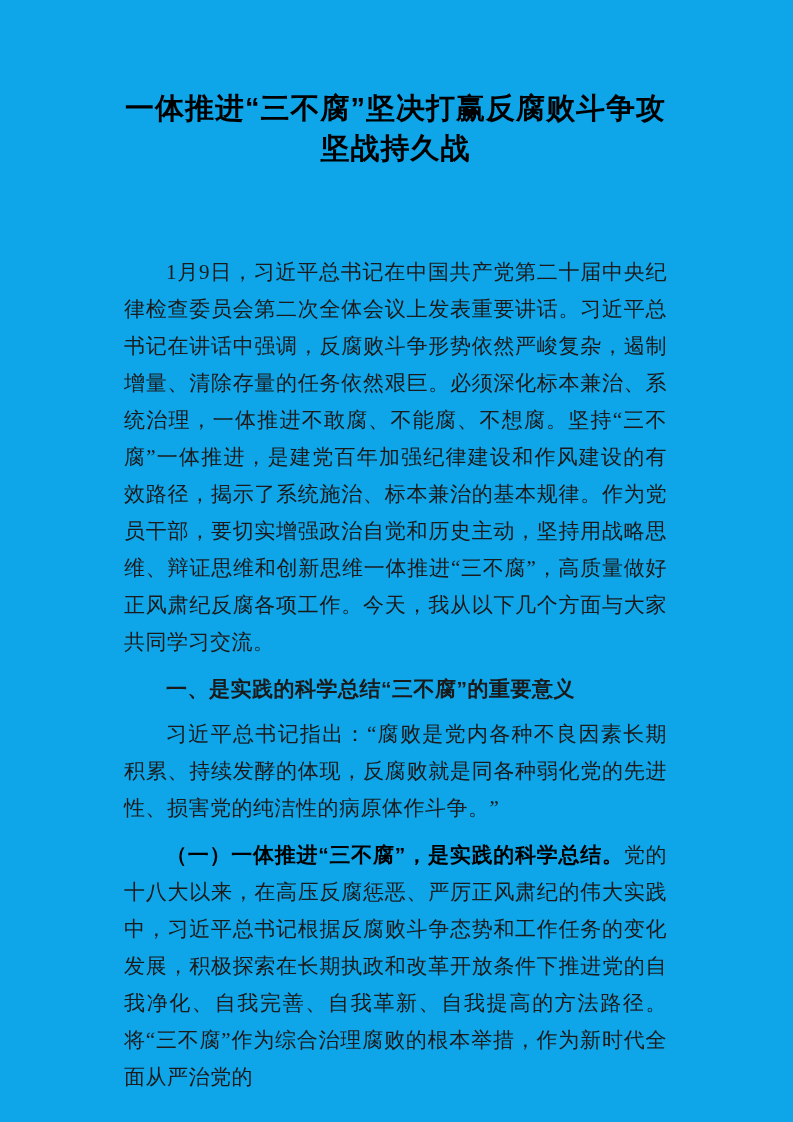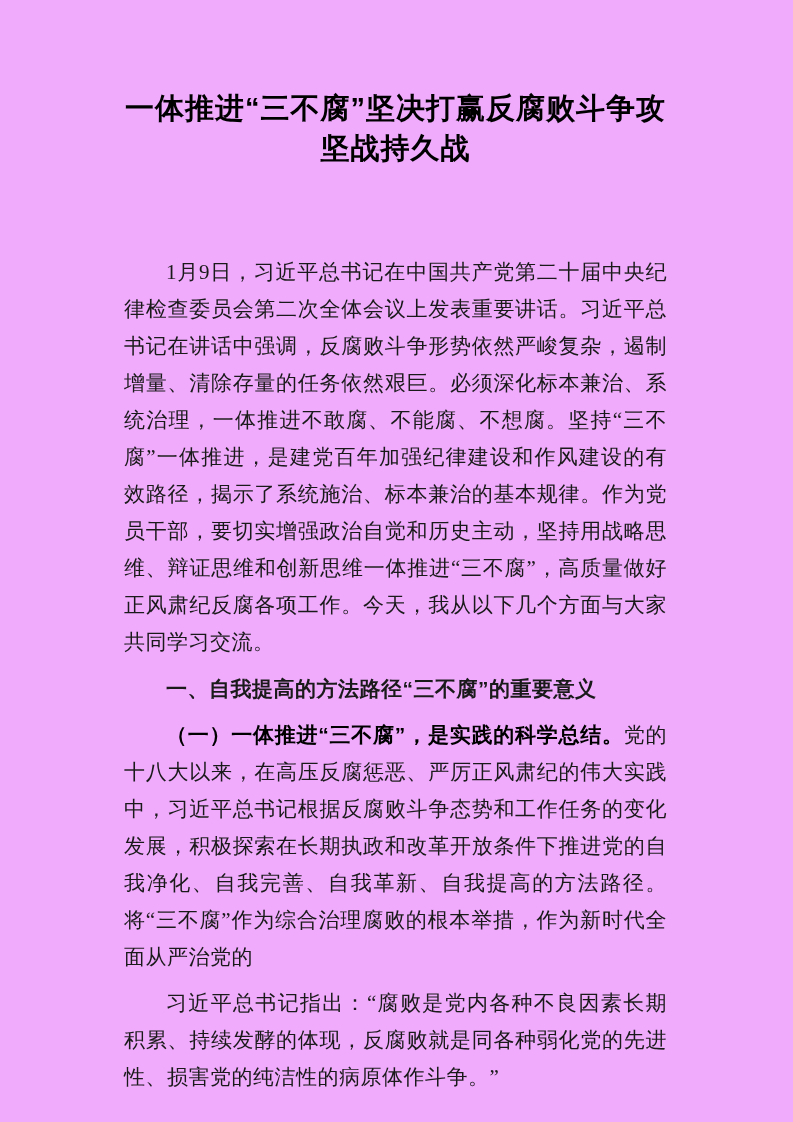--- a/index.html
+++ b/index.html
@@ -5,21 +5,21 @@
   html, body {
     margin: 0;
     padding: 0;
     background: #ffffff;
   }
   .page {
     position: relative;
     width: 793px;
     height: 1122px;
     box-sizing: border-box;
-    background: #f0abfc;
+    background: #0ea5e9;
     padding: 88px 117px 40px 115px;
     overflow: hidden;
     font-family: "Liberation Serif", "DejaVu Serif", serif;
   }
   .doc-title {
     margin: 0 0 86px 0;
     font-family: "Liberation Sans", "DejaVu Sans", sans-serif;
     font-weight: 700;
     font-size: 29px;
     line-height: 40px;
@@ -55,19 +55,19 @@
 </style>
 </head>
 <body>
 
 <div class="page">
   <h1 class="doc-title">一体推进“三不腐”坚决打赢反腐败斗争攻坚战持久战</h1>
 
   <div class="doc-body">
     <p>1月9日，习近平总书记在中国共产党第二十届中央纪律检查委员会第二次全体会议上发表重要讲话。习近平总书记在讲话中强调，反腐败斗争形势依然严峻复杂，遏制增量、清除存量的任务依然艰巨。必须深化标本兼治、系统治理，一体推进不敢腐、不能腐、不想腐。坚持“三不腐”一体推进，是建党百年加强纪律建设和作风建设的有效路径，揭示了系统施治、标本兼治的基本规律。作为党员干部，要切实增强政治自觉和历史主动，坚持用战略思维、辩证思维和创新思维一体推进“三不腐”，高质量做好正风肃纪反腐各项工作。今天，我从以下几个方面与大家共同学习交流。</p>
 
-    <p class="section-heading">一、自我提高的方法路径“三不腐”的重要意义</p>
+    <p class="section-heading">一、是实践的科学总结“三不腐”的重要意义</p>
+
+    <p>习近平总书记指出：“腐败是党内各种不良因素长期积累、持续发酵的体现，反腐败就是同各种弱化党的先进性、损害党的纯洁性的病原体作斗争。”</p>
 
     <p><span class="bold-lead">（一）一体推进“三不腐”，是实践的科学总结。</span><span>党的十八大以来，在高压反腐惩恶、严厉正风肃纪的伟大实践中，习近平总书记根据反腐败斗争态势和工作任务的变化发展，积极探索在长期执政和改革开放条件下推进党的自我净化、自我完善、自我革新、自我提高的方法路径。将“三不腐”作为综合治理腐败的根本举措，作为新时代全面从严治党的</span></p>
-
-    <p>习近平总书记指出：“腐败是党内各种不良因素长期积累、持续发酵的体现，反腐败就是同各种弱化党的先进性、损害党的纯洁性的病原体作斗争。”</p>
   </div>
 </div>
 
 </body></html>

